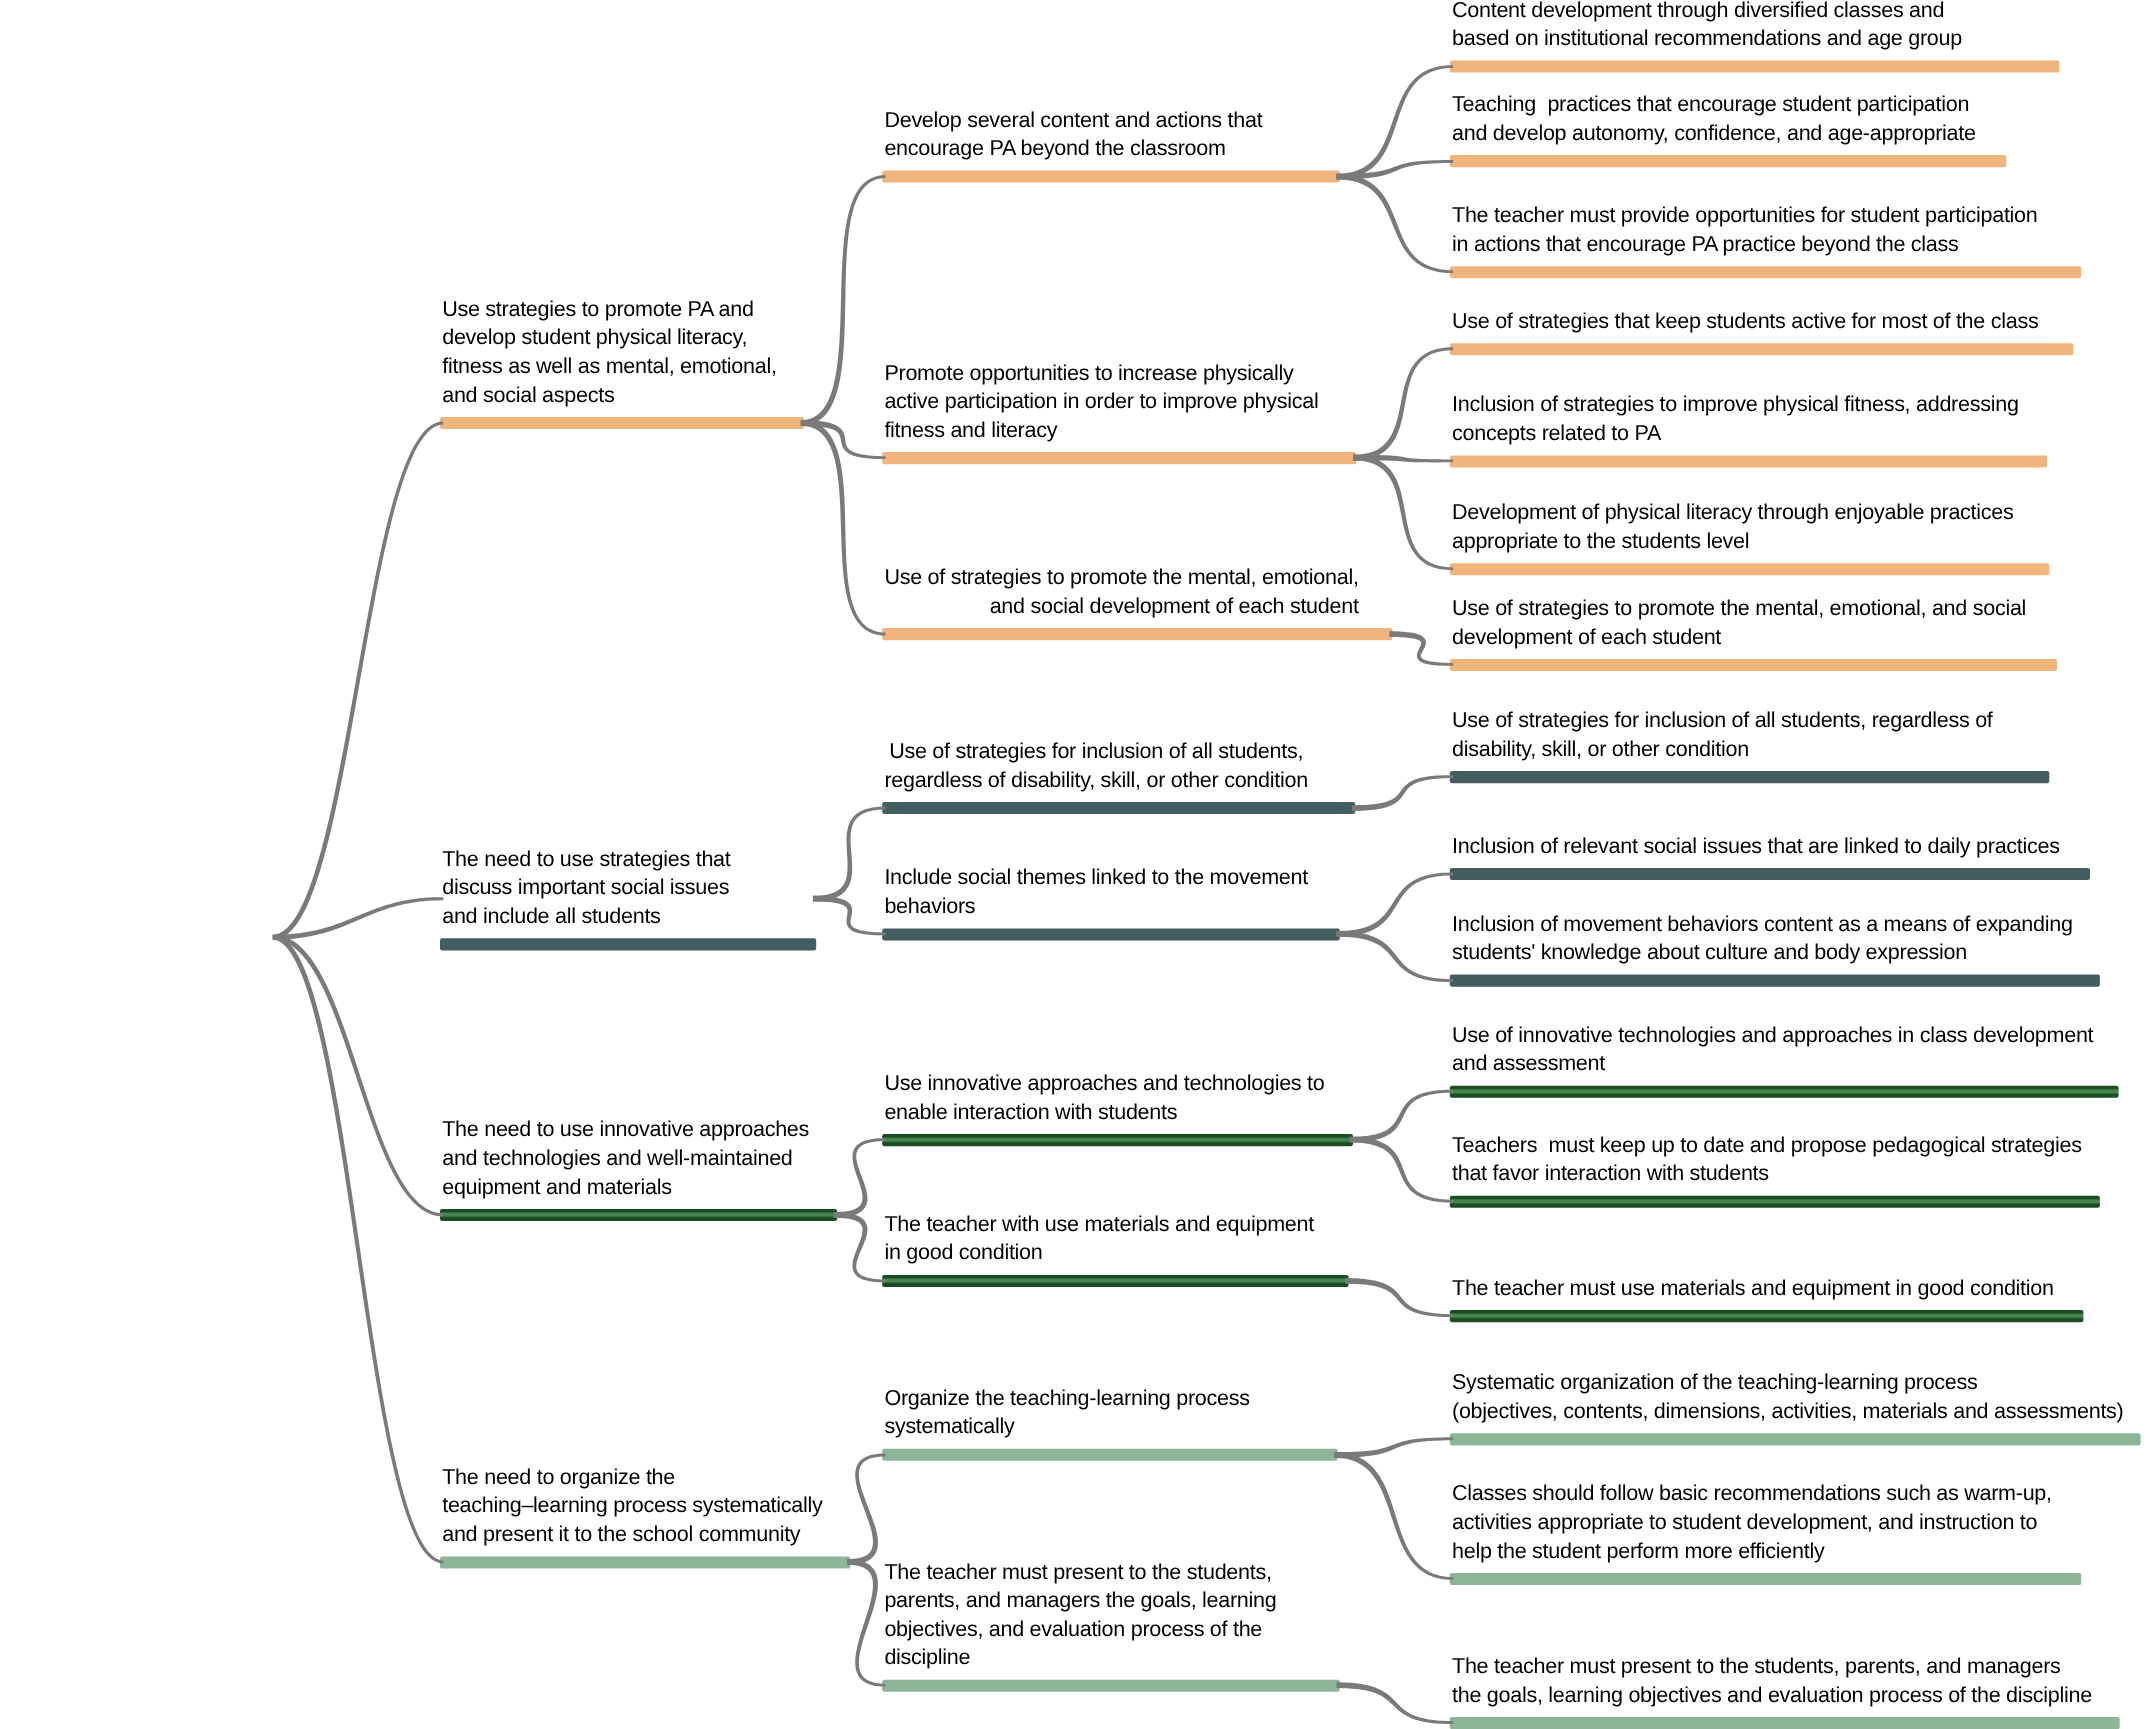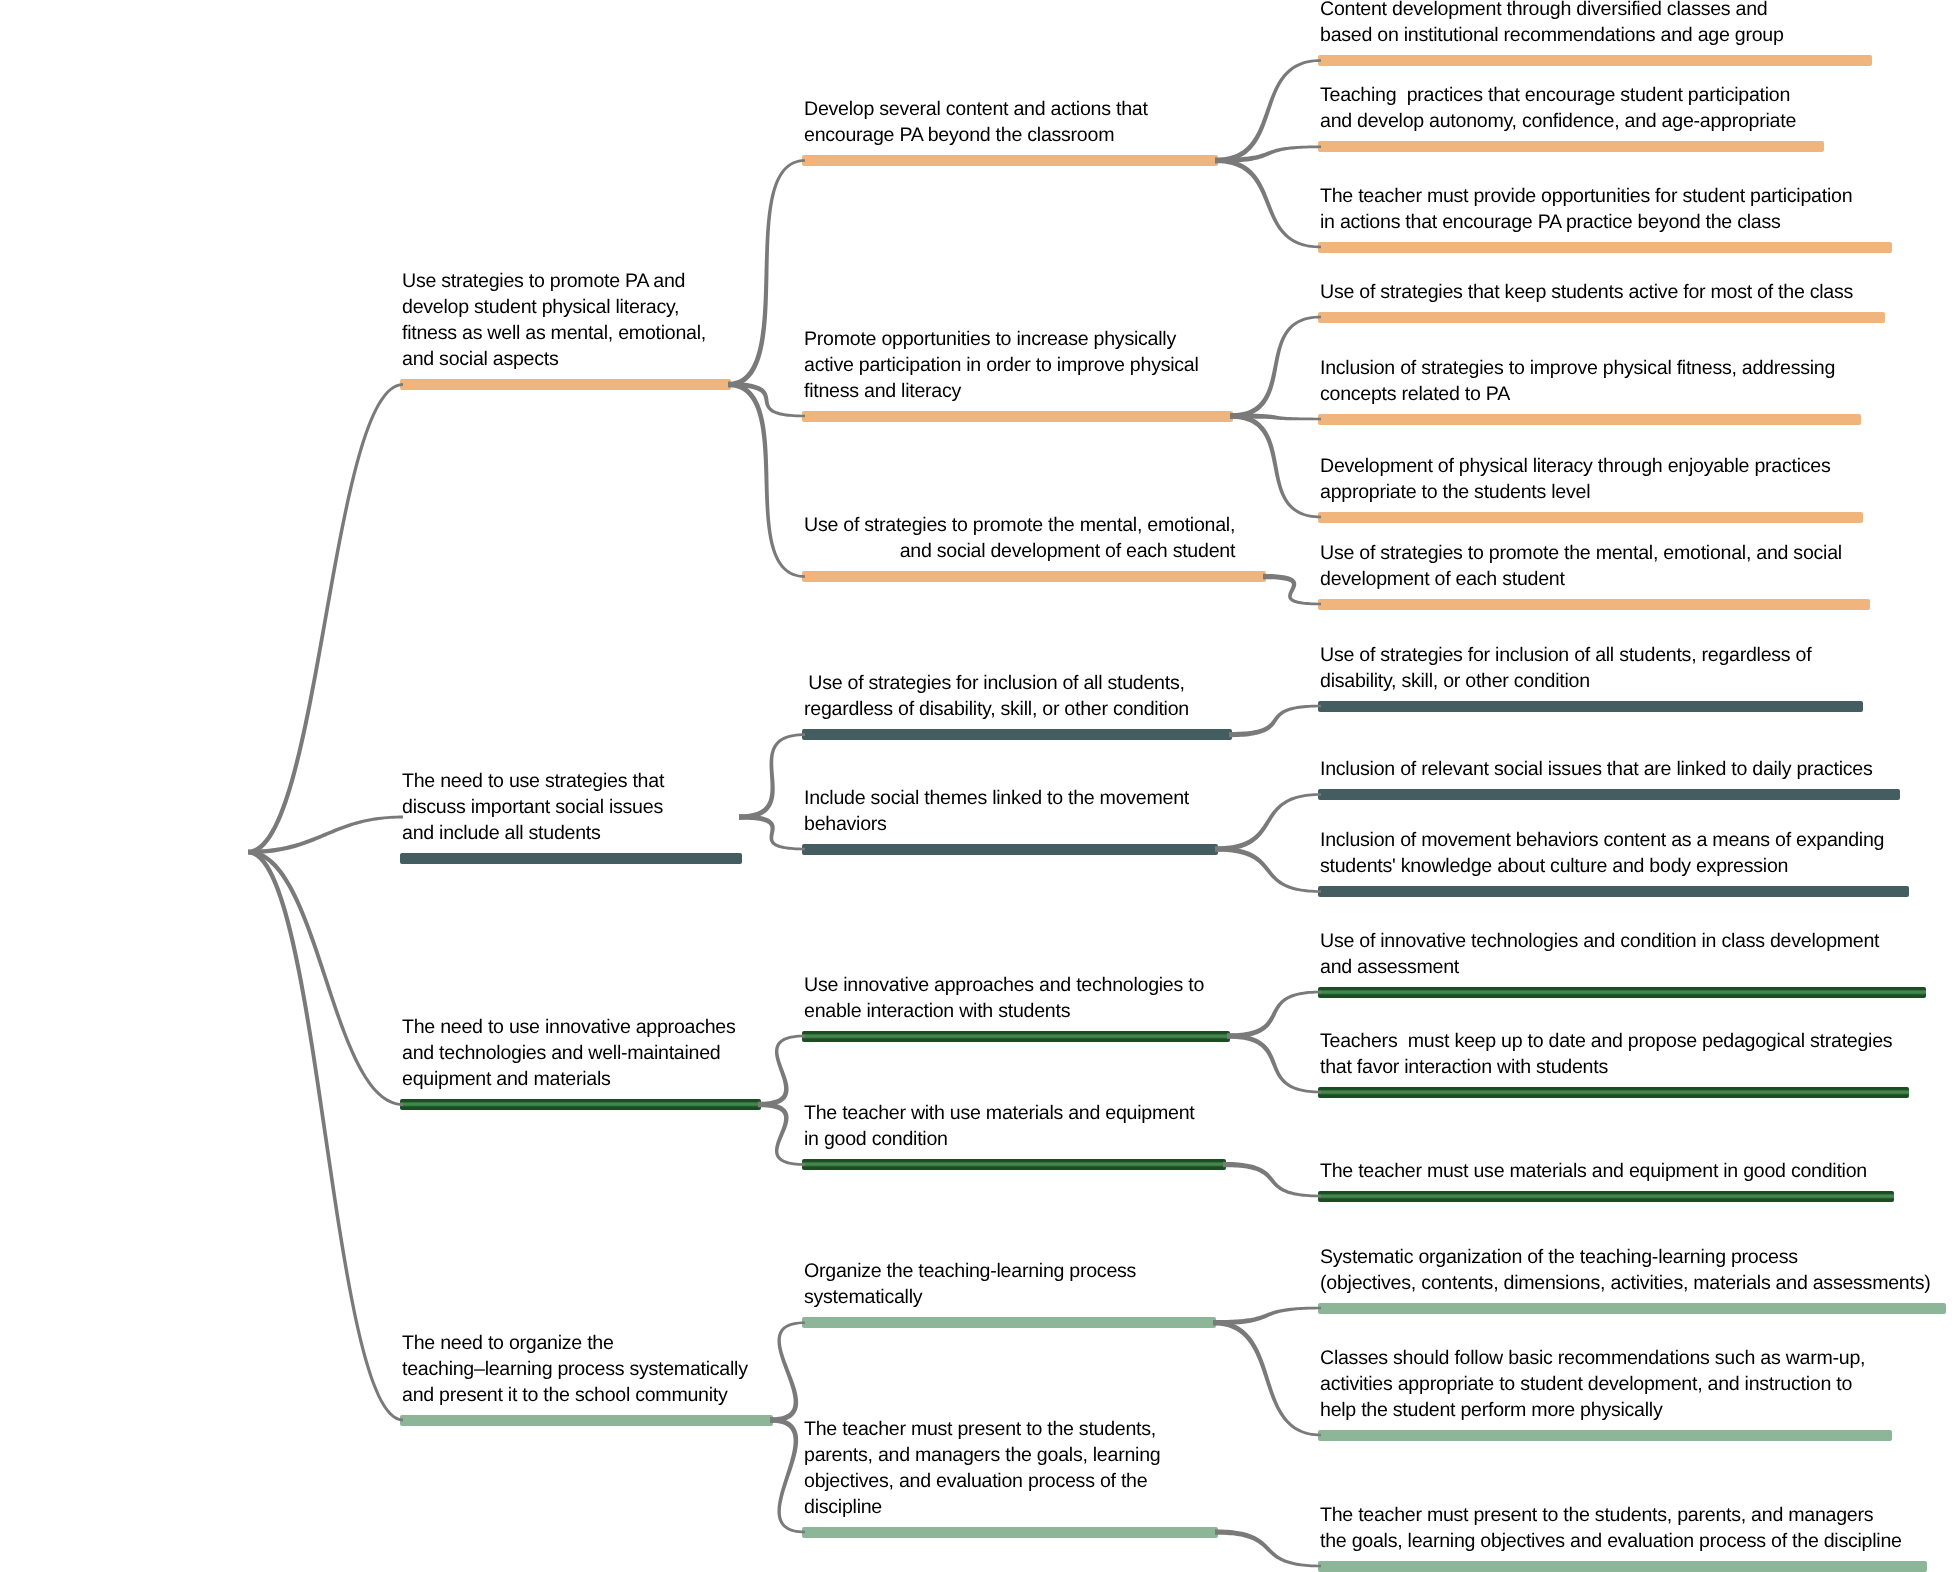--- a/index.html
+++ b/index.html
@@ -149,21 +149,21 @@
 and technologies and well-maintained
 equipment and materials</div>
       </div>
       <div class="node" style="left: 802px; top: 1030.5px; width: 428px; height: 11px;">
         <div class="node-bar" style="width: 428px; background: linear-gradient(rgb(27, 77, 34) 0%, rgb(27, 77, 34) 22%, rgb(69, 133, 78) 38%, rgb(69, 133, 78) 56%, rgb(27, 77, 34) 72%, rgb(27, 77, 34) 100%);"></div>
         <div class="node-label" style="bottom: 17px;">Use innovative approaches and technologies to
 enable interaction with students</div>
       </div>
       <div class="node" style="left: 1318px; top: 986.5px; width: 608px; height: 11px;">
         <div class="node-bar" style="width: 608px; background: linear-gradient(rgb(27, 77, 34) 0%, rgb(27, 77, 34) 22%, rgb(69, 133, 78) 38%, rgb(69, 133, 78) 56%, rgb(27, 77, 34) 72%, rgb(27, 77, 34) 100%);"></div>
-        <div class="node-label" style="bottom: 17px;">Use of innovative technologies and condition in class development
+        <div class="node-label" style="bottom: 17px;">Use of innovative technologies and approaches in class development
 and assessment</div>
       </div>
       <div class="node" style="left: 1318px; top: 1086.5px; width: 591px; height: 11px;">
         <div class="node-bar" style="width: 591px; background: linear-gradient(rgb(27, 77, 34) 0%, rgb(27, 77, 34) 22%, rgb(69, 133, 78) 38%, rgb(69, 133, 78) 56%, rgb(27, 77, 34) 72%, rgb(27, 77, 34) 100%);"></div>
         <div class="node-label" style="bottom: 17px;">Teachers  must keep up to date and propose pedagogical strategies
 that favor interaction with students</div>
       </div>
       <div class="node" style="left: 802px; top: 1159px; width: 424px; height: 11px;">
         <div class="node-bar" style="width: 424px; background: linear-gradient(rgb(27, 77, 34) 0%, rgb(27, 77, 34) 22%, rgb(69, 133, 78) 38%, rgb(69, 133, 78) 56%, rgb(27, 77, 34) 72%, rgb(27, 77, 34) 100%);"></div>
         <div class="node-label" style="bottom: 17px;">The teacher with use materials and equipment
@@ -186,21 +186,21 @@
       </div>
       <div class="node" style="left: 1318px; top: 1302.5px; width: 628px; height: 11px;">
         <div class="node-bar" style="width: 628px; background: rgb(141, 181, 151);"></div>
         <div class="node-label" style="bottom: 17px;">Systematic organization of the teaching-learning process
 (objectives, contents, dimensions, activities, materials and assessments)</div>
       </div>
       <div class="node" style="left: 1318px; top: 1429.5px; width: 574px; height: 11px;">
         <div class="node-bar" style="width: 574px; background: rgb(141, 181, 151);"></div>
         <div class="node-label" style="bottom: 17px;">Classes should follow basic recommendations such as warm-up,
 activities appropriate to student development, and instruction to
-help the student perform more physically</div>
+help the student perform more efficiently</div>
       </div>
       <div class="node" style="left: 802px; top: 1526.5px; width: 416px; height: 11px;">
         <div class="node-bar" style="width: 416px; background: rgb(141, 181, 151);"></div>
         <div class="node-label" style="bottom: 17px;">The teacher must present to the students,
 parents, and managers the goals, learning
 objectives, and evaluation process of the
 discipline</div>
       </div>
       <div class="node" style="left: 1318px; top: 1560.5px; width: 609px; height: 11px;">
         <div class="node-bar" style="width: 609px; background: rgb(141, 181, 151);"></div>

